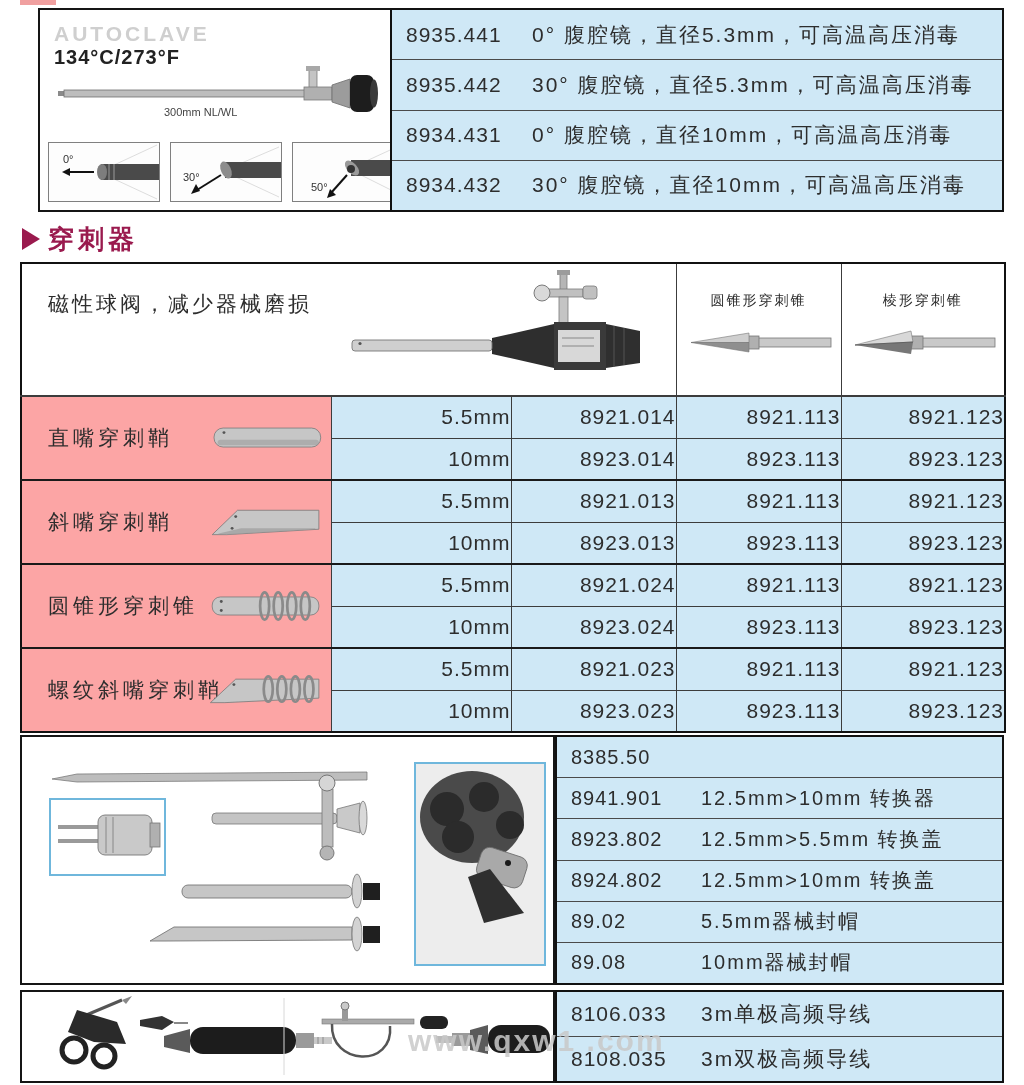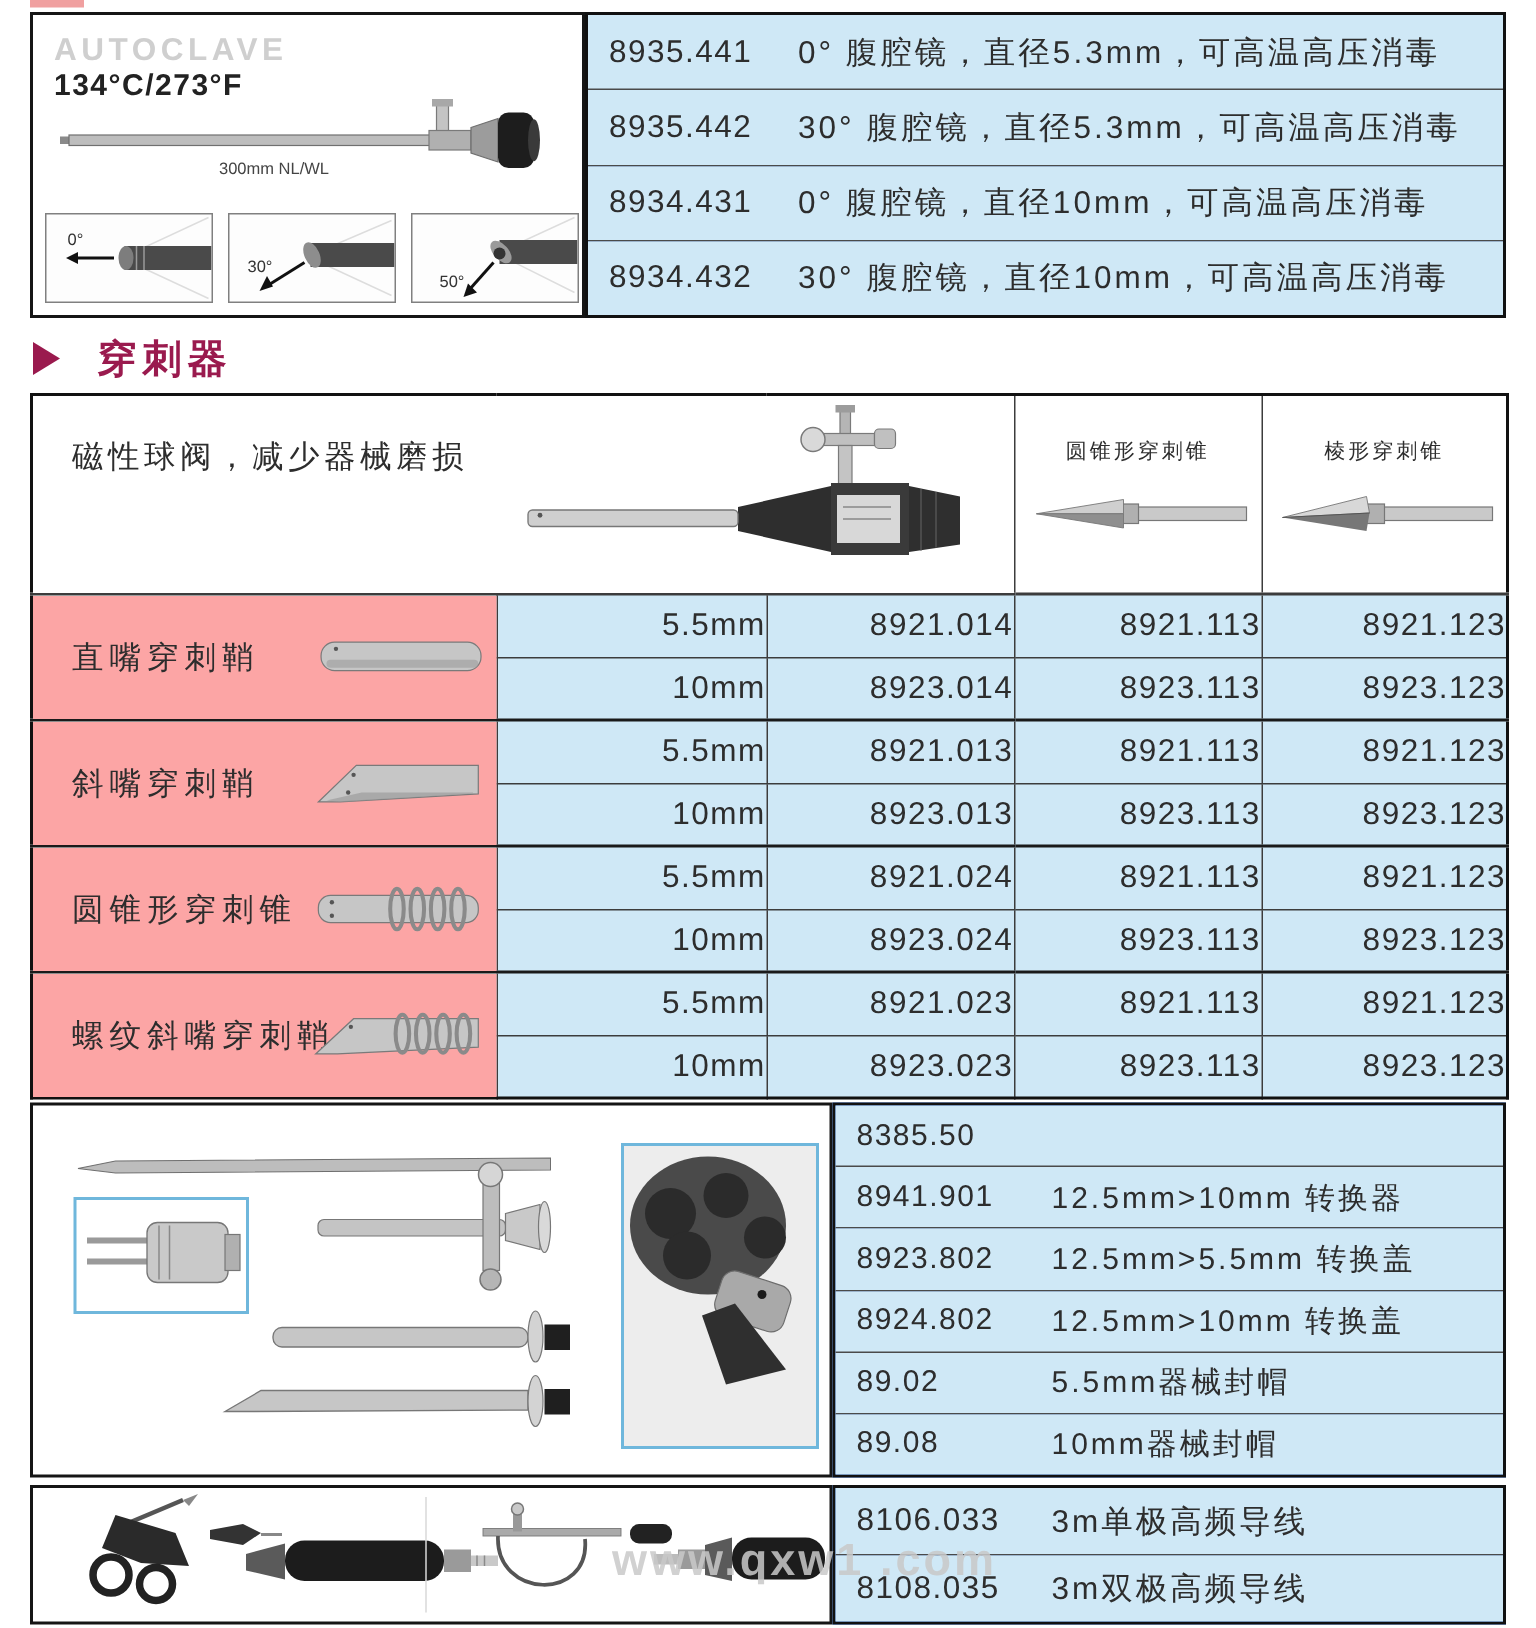--- a/index.html
+++ b/index.html
@@ -3,21 +3,21 @@
 <meta charset="utf-8">
 <style>
   * { box-sizing: border-box; margin: 0; padding: 0; }
   html, body { width: 1024px; height: 1085px; background: #fff; overflow: hidden; }
   body { font-family: "Liberation Sans", sans-serif; color: #2d2d2d; position: relative; }
   .abs { position: absolute; }
 
   .pink-fragment { left: 20px; top: 0; width: 36px; height: 5px; background: #f0a0a0; }
 
   
-  .autoclave-box { left: 20px; top: 8px; width: 370px; height: 204px; border: 2px solid #151515; background: #fff; }
+  .autoclave-box { left: 38px; top: 8px; width: 370px; height: 204px; border: 2px solid #151515; background: #fff; }
   .logo { position: absolute; left: 14px; top: 12px; font-size: 21px; font-weight: 700; letter-spacing: 3px; color: #cfcfcf; }
   .temp { position: absolute; left: 14px; top: 36px; font-size: 20px; font-weight: 700; color: #222; letter-spacing: 1px; }
   .scope-svg { position: absolute; left: 6px; top: 54px; }
   .thumb { position: absolute; top: 132px; width: 112px; height: 60px; border: 1px solid #808080; background: #fdfdfd; }
   .thumb.t0 { left: 8px; } .thumb.t1 { left: 130px; } .thumb.t2 { left: 252px; }
 
   
   .blue-table { border: 2px solid #111; display: flex; flex-direction: column; background: #3b82f6; }
   .blue-table .srow { flex: 1; display: flex; align-items: center; padding-left: 14px; gap: 22px; border-bottom: 1px solid #4a4a4a; font-size: 21px; color: #2d2d2d; background: #cfe8f6; }
   .blue-table .srow:last-child { border-bottom: none; }
@@ -27,21 +27,21 @@
   .scope-table   { left: 390px; top: 8px;   width: 614px; height: 204px; }
   .adapter-table { left: 555px; top: 735px; width: 449px; height: 250px; }
   .adapter-table .srow { font-size: 20px; gap: 18px; }
   .adapter-table .code { min-width: 112px; }
   .cable-table   { left: 555px; top: 990px; width: 449px; height: 93px; }
   .cable-table .srow { gap: 26px; }
 
   
   .section-title { left: 22px; top: 220px; height: 38px; display: flex; align-items: center; gap: 8px; }
   .tri { width: 0; height: 0; border-left: 18px solid #9a1a4e; border-top: 11px solid transparent; border-bottom: 11px solid transparent; }
-  .section-title span.txt { font-size: 26px; font-weight: 700; color: #9a1a4e; letter-spacing: 4px; margin-left: 17px; }
+  .section-title span.txt { font-size: 26px; font-weight: 700; color: #9a1a4e; letter-spacing: 4px; }
 
   
   table.trocar { position: absolute; left: 20px; top: 262px; width: 984px; border-collapse: collapse; border: 2px solid #111; table-layout: fixed; background: #fff; }
   table.trocar td { border: 1px solid #3c3c3c; font-size: 21px; color: #2d2d2d; }
   tr.hdr td { height: 133px; border-bottom-width: 2px; }
   tr.body-row td { height: 42px; }
   tr.group-start td { border-top: 2px solid #1a1a1a; }
   td.notecell { position: relative; background: #fff; }
   .note { position: absolute; left: 26px; top: 26px; font-size: 21px; letter-spacing: 3px; }
   .hdr-trocar-svg { position: absolute; right: 14px; bottom: 2px; }

